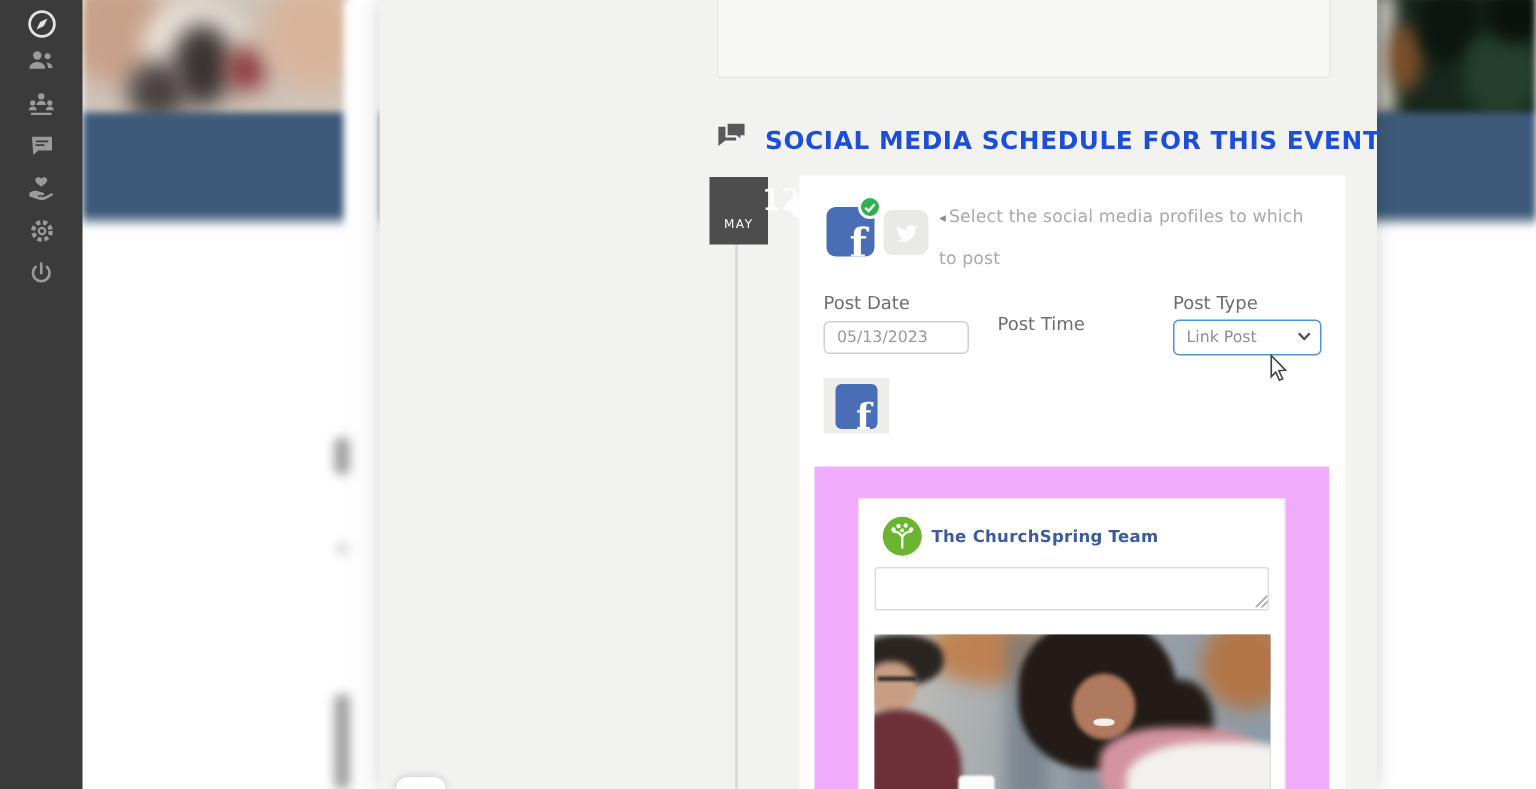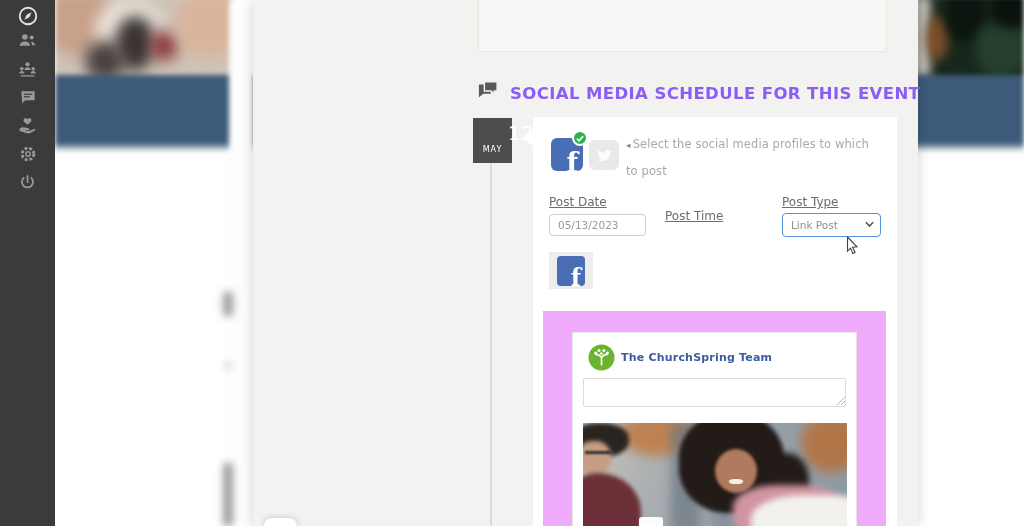--- a/index.html
+++ b/index.html
@@ -24,21 +24,21 @@
   .side-btn svg { display:block; }
 
   
   .panel { position:absolute; left:253px; top:0; width:665px; height:526px; background:#f2f2f1;
     box-shadow:0 0 12px rgba(0,0,0,.18); z-index:20; }
   .top-box { position:absolute; left:225px; top:-14px; width:409px; height:66px;
     background:#f7f7f5; border:1px solid #e6e6e3; border-radius:2px; }
 
   .sec-head-icon { position:absolute; left:223px; top:80px; width:24px; height:20px; }
   .sec-title { position:absolute; left:257px; top:84px; font-size:16.5px; font-weight:bold;
-    color:#8b5cf6; letter-spacing:.4px; white-space:nowrap; }
+    color:#1d4ed8; letter-spacing:.4px; white-space:nowrap; }
 
   .date-badge { position:absolute; left:220px; top:118px; width:39px; height:45px; background:#4d4d4d;
     color:#fff; text-align:center; z-index:3; }
   .date-day { font-size:20px; font-weight:500; line-height:24px; margin-top:3px;margin-left:35px; }
   .date-month { font-size:8px; letter-spacing:1px; line-height:9px; }
   .timeline-line { position:absolute; left:237px; top:163px; width:2px; height:363px; background:#dbdbdb; }
 
   .card { position:absolute; left:280px; top:117px; width:364px; height:409px; background:#fff; }
   .card-arrow { position:absolute; left:-10px; top:13px; width:0; height:0;
     border-top:8px solid transparent; border-bottom:8px solid transparent; border-right:10px solid #fff; }
@@ -49,21 +49,21 @@
     font-family:"DejaVu Serif","Liberation Serif",serif; }
   .check-badge { position:absolute; left:39px; top:13px; width:16px; height:16px; border-radius:50%;
     background:#2bb24c; border:2px solid #fff; z-index:2; display:flex; align-items:center; justify-content:center; }
   .tw-profile { position:absolute; left:56px; top:23px; width:30px; height:30px; background:#e9e9e8;
     border-radius:6px; display:flex; align-items:center; justify-content:center; cursor:pointer; }
 
   .hint { position:absolute; left:93px; top:14px; width:255px; font-size:11.5px; line-height:26px;
     color:#a9a9a9; letter-spacing:.1px; }
   .hint .tri { font-size:9px; color:#8a8a8a; margin-right:2px; }
 
-  .field-label { position:absolute; top:78px; font-size:12px; color:#6d6d6d;text-decoration:underline; }
+  .field-label { position:absolute; top:78px; font-size:12px; color:#6d6d6d; }
   .field-input { position:absolute; top:97px; height:22px; border:1px solid #cfcfcf; border-radius:4px;
     background:#fff; font-size:10.5px; color:#9a9a9a; padding:0 8px;
     font-family:"DejaVu Sans","Liberation Sans",sans-serif; }
   .lf1 { left:16px; } .lf2 { left:132px;margin-top:14px; } .lf3 { left:249px; }
   .in1 { left:16px; width:97px; } .in2 { left:132px; width:98px; }
   .select { position:absolute; left:249px; top:96px; width:99px; height:24px; border:1px solid #4f93d8;
     border-radius:4px; background:#fff; font-size:10.5px; color:#8f8f8f; line-height:22px; padding:0 8px;
     cursor:pointer; }
   .select .chev { position:absolute; right:6px; top:7px; }
 

